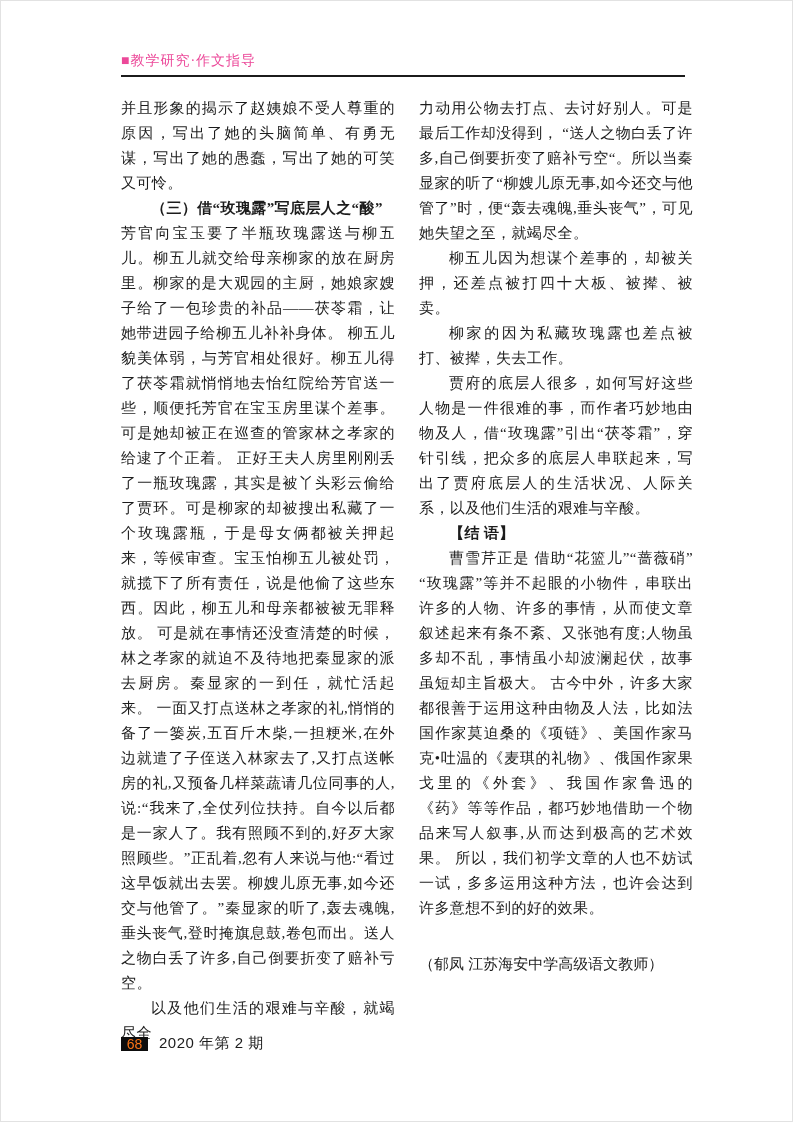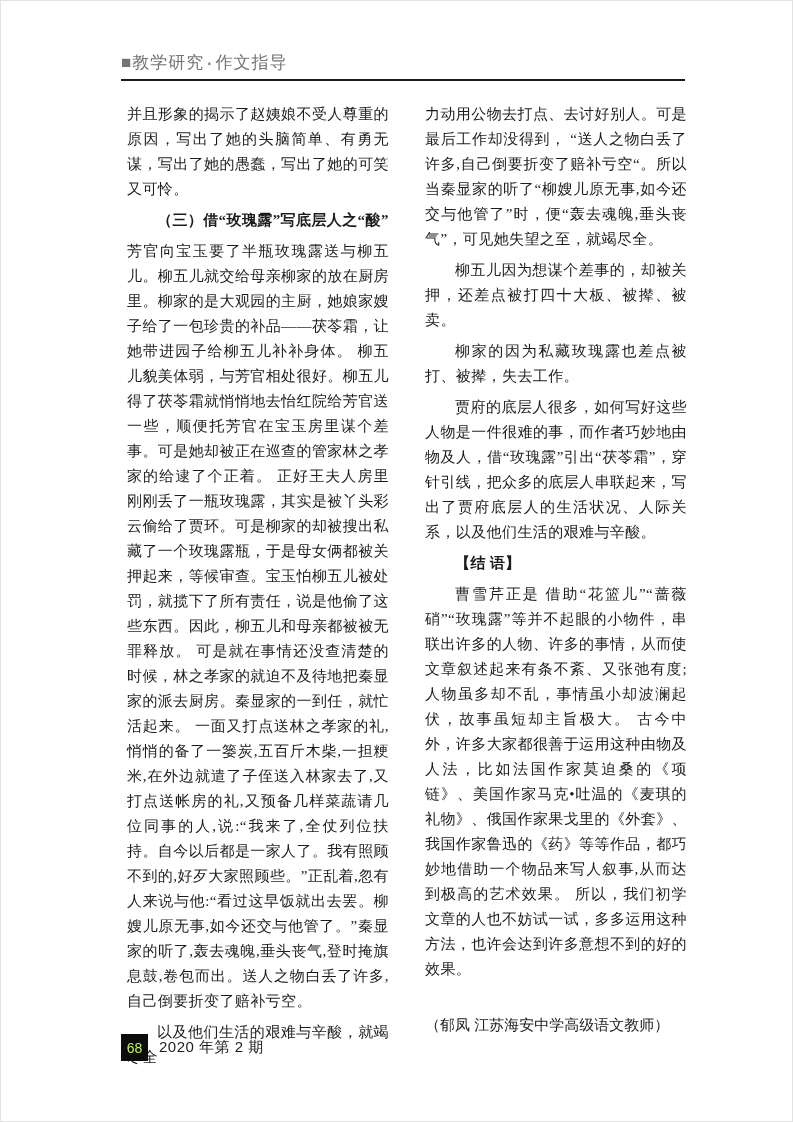--- a/index.html
+++ b/index.html
@@ -22,39 +22,38 @@
   
   .page-header {
     position: absolute;
     left: 120px;
     top: 50px;
     width: 564px;
     border-bottom: 2px solid #1b1b1b;
     padding-bottom: 5px;
   }
   .header-label {
-    font-size: 17px;
+    font-size: 14px;
     letter-spacing: 1px;
-    color: #737373;
-    font-family: Liberation Mono, monospace;
+    color: #ec4899;
   }
   
   .content {
     position: absolute;
     left: 120px;
     top: 95px;
     width: 572px;
     display: flex;
     gap: 24px;
   }
   .column {
     width: 274px;
   }
   .para {
-    margin: 6px;
+    margin: 0;
     font-size: 15px;
     line-height: 25px;
     text-align: justify;
     letter-spacing: 0.4px;
   }
   .para.indent { text-indent: 2em; }
   .para.no-indent { text-indent: 0; }
   .para.heading {
     font-weight: 700;
     text-indent: 2em;
@@ -75,23 +74,23 @@
     display: flex;
     align-items: center;
     gap: 11px;
     font-family: "Liberation Sans", sans-serif;
   }
   .page-number {
     display: inline-flex;
     align-items: center;
     justify-content: center;
     width: 27px;
-    height: 27px;
+    height: 14px;
     background: #0d0d0d;
-    color: #bef264;
+    color: #f97316;
     font-size: 14px;
   }
   .issue-label {
     font-size: 15px;
     color: #1c1c1c;
     letter-spacing: 0.5px;
   }
 </style>
 </head>
 <body>

